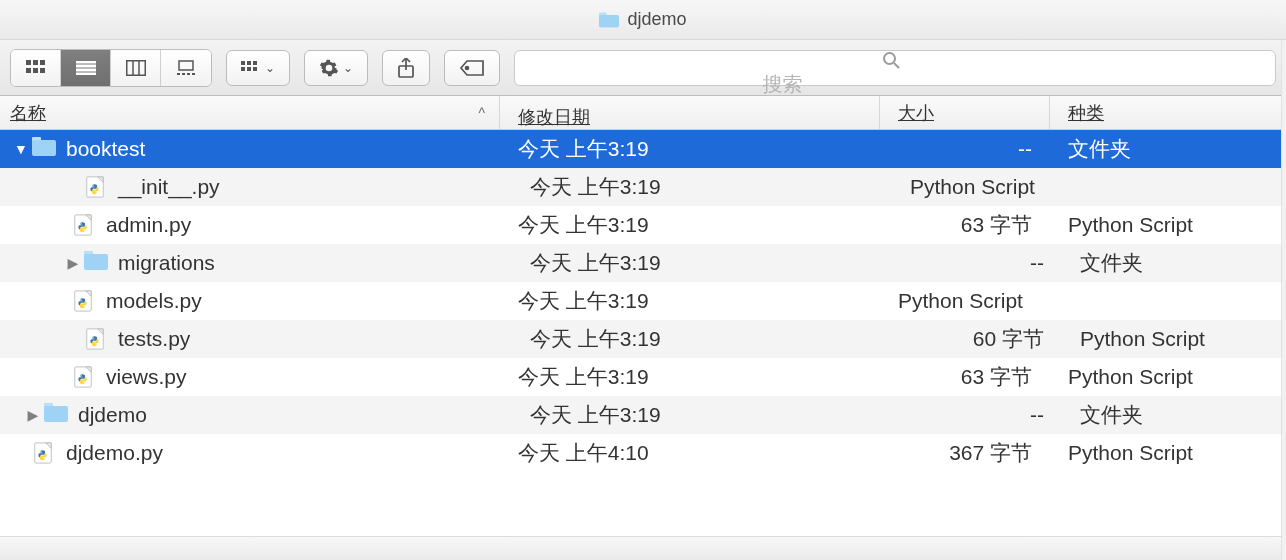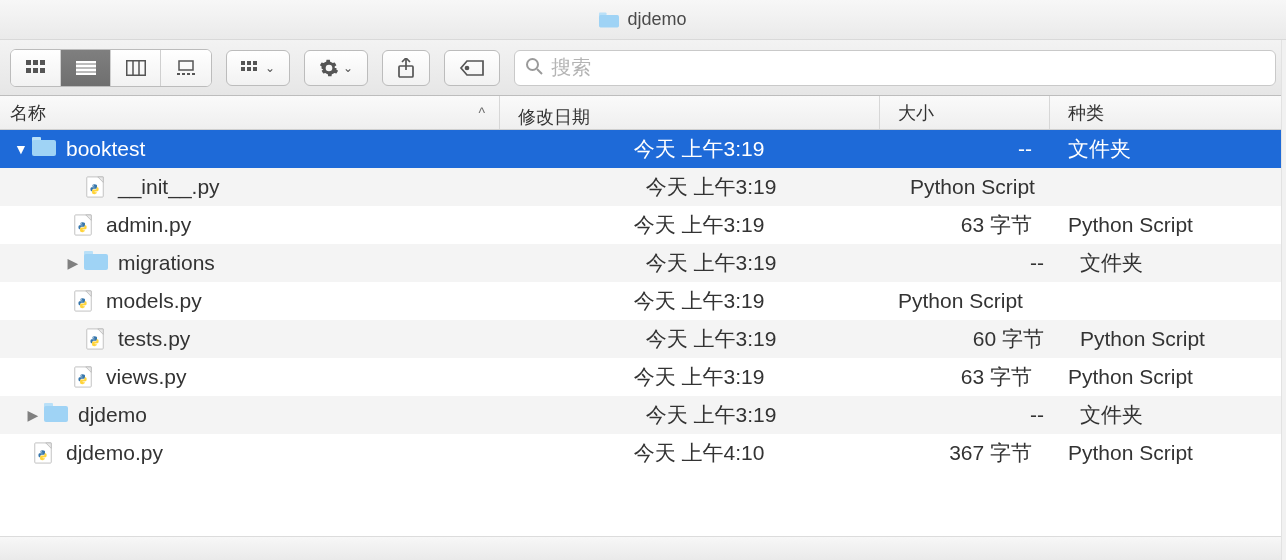--- a/index.html
+++ b/index.html
@@ -10,38 +10,38 @@
   .titlebar .title { font-size:18px; color:#4a4a4a; }
 
   .toolbar { height: 56px; background: linear-gradient(#f3f3f3,#e6e6e6); display:flex; align-items:center; padding:0 10px; gap:14px; border-bottom:1px solid #bdbdbd; }
   .seggroup { display:flex; border:1px solid #bcbcbc; border-radius:6px; overflow:hidden; background:#fff; box-shadow:0 1px 0 rgba(255,255,255,.5) inset; }
   .segbtn { width:50px; height:36px; display:flex; align-items:center; justify-content:center; border-right:1px solid #cfcfcf; background:linear-gradient(#ffffff,#f2f2f2); cursor:pointer; }
   .segbtn:last-child { border-right:none; }
   .segbtn.active { background:linear-gradient(#7f7f7f,#6f6f6f); }
   .segbtn.active svg * { stroke:#fff; fill:#fff; }
   .standalone { display:flex; border:1px solid #bcbcbc; border-radius:6px; background:linear-gradient(#ffffff,#f2f2f2); height:36px; align-items:center; justify-content:center; padding:0 14px; cursor:pointer; }
   .searchwrap { flex:1; }
-  .searchbox { width:100%; height:36px; border:1px solid #c9c9c9; border-radius:6px; background:#fff; display:flex; align-items:center; padding:0 10px; }
+  .searchbox { width:100%; height:36px; border:1px solid #c9c9c9; border-radius:6px; background:#fff; display:flex; align-items:center; padding:0 0;flex-direction:column; }
   .searchbox input { flex:1; border:none; outline:none; font-size:20px; color:#333; background:transparent; }
   .searchbox input::placeholder { color:#b4b4b4; }
   .search-icon { margin-right:8px; }
 
-  .header { height:34px; background:linear-gradient(#fafafa,#efefef); display:flex; align-items:center; border-bottom:1px solid #cfcfcf; font-size:18px; color:#333; user-select:none; }
+  .header { height:34px; background:linear-gradient(#fafafa,#efefef); display:flex; align-items:center; border-bottom:1px solid #cfcfcf; font-size:18px; color:#333; user-select:none;text-decoration:underline; }
   .col-name { flex:0 0 500px; padding-left:10px; position:relative; border-right:1px solid #d7d7d7; height:100%; display:flex; align-items:center; }
   .col-name .sort-ind { position:absolute; right:14px; top:50%; transform:translateY(-50%); font-size:14px; color:#6d6d6d;}
   .col-date { flex:0 0 380px; padding-left:18px; border-right:1px solid #d7d7d7; height:100%; display:flex; align-items:flex-end;}
   .col-size { flex:0 0 170px; padding-left:18px; border-right:1px solid #d7d7d7; height:100%; display:flex; align-items:center;}
   .col-kind { flex:1; padding-left:18px; height:100%; display:flex; align-items:center;}
 
   .filelist { }
   .row { height:38px; display:flex; align-items:center; font-size:21px; color:#333; }
   .row.selected { background:#1e6ad8; color:#fff; }
   .row.alt { background:#f4f4f4;padding-left:12px; }
   .cell-name { flex:0 0 500px; display:flex; align-items:center; height:100%; }
-  .cell-date { flex:0 0 380px; padding-left:18px;text-align:center; }
+  .cell-date { flex:0 0 380px; padding-left:18px; }
   .cell-size { flex:0 0 170px; text-align:right; padding-right:18px; }
   .cell-kind { flex:1; padding-left:18px; }
   .disclosure { width:22px; display:flex; align-items:center; justify-content:center; color:#808080; font-size:14px;}
   .row.selected .disclosure { color:#fff; }
   .fileicon { width:24px; height:24px; margin-right:10px; flex:0 0 24px;}
   .folder-svg rect.tab { fill:#b9e0f8; }
   .folder-svg rect.body { fill:#9fd3f5; }
   .pyicon rect { fill:#fff; stroke:#bdbdbd; }
   .pyicon .corner { fill:#e9e9e9; stroke:#bdbdbd; }
   .pyicon .snake1 { fill:#3776ab; }

